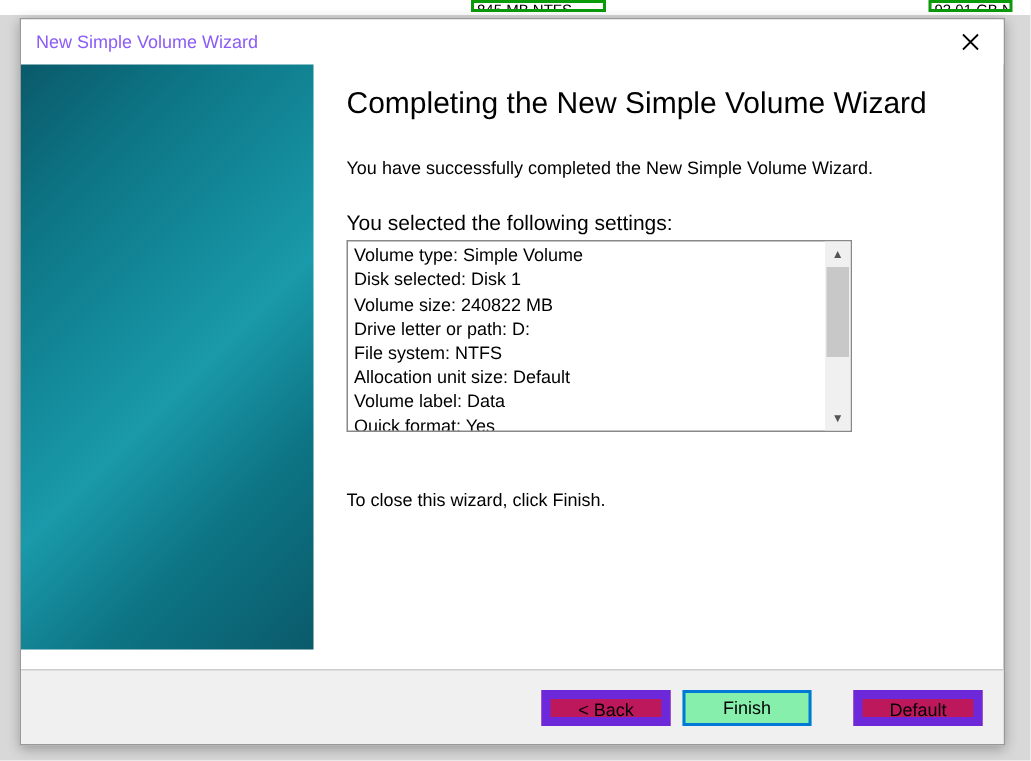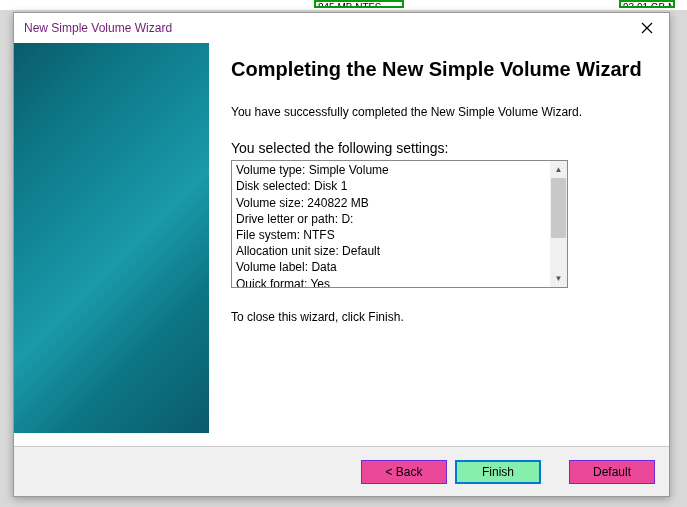--- a/index.html
+++ b/index.html
@@ -72,21 +72,21 @@
     .titlebar {
       height: 30px;
       display: flex;
       align-items: center;
       justify-content: space-between;
       padding: 0 0 0 10px;
       background: #fff;
     }
     .titlebar-text {
       font-size: 12px;
-      color: #701a75;
+      color: #8b5cf6;
     }
     .close-btn {
       width: 45px;
       height: 30px;
       display: flex;
       align-items: center;
       justify-content: center;
       cursor: pointer;
     }
     .close-btn svg {
@@ -104,21 +104,21 @@
       background: linear-gradient(135deg, #0a5a6a 0%, #0d7585 20%, #138a9a 40%, #1a9aaa 55%, #0d7585 75%, #0a5a6a 100%);
       margin: 0;
     }
     .content {
       flex: 1;
       padding: 14px 20px 10px 22px;
       color: #000;
     }
     .heading {
       font-size: 20px;
-      font-weight: bold;
+      font-weight: normal;
       font-family: Tahoma, "Segoe UI", sans-serif;
       margin-bottom: 22px;
       line-height: 1.25;
     }
     .desc {
       font-size: 12px;
       margin-bottom: 20px;
       line-height: 1.35;
     }
     .subdesc {
@@ -161,39 +161,39 @@
     .scroll-thumb {
       position: absolute;
       top: 17px;
       width: 15px;
       height: 60px;
       background: #c8c8c8;
       left: 1px;
     }
     .closing-text {
       font-size: 12px;
-      margin-top: 22px;
+      margin-top: 38px;
     }
     .button-bar {
       height: 50px;
       border-top: 1px solid #ccc;
       display: flex;
       justify-content: flex-end;
       align-items: center;
       padding: 0 14px;
       gap: 8px;
       background: #f0f0f0;
     }
     .btn {
       width: 86px;
       height: 24px;
       font-size: 12px;
       font-family: inherit;
-      background: #ec4899;
-      border: 1px solid #6d28d9;
+      background: #be185d;
+      border: 6px solid #6d28d9;
       cursor: pointer;
     }
     .btn-primary {
       border: 2px solid #0078d7;
       background: #86efac;
     }
     .btn-cancel {
       margin-left: 20px;
     }
   </style>

